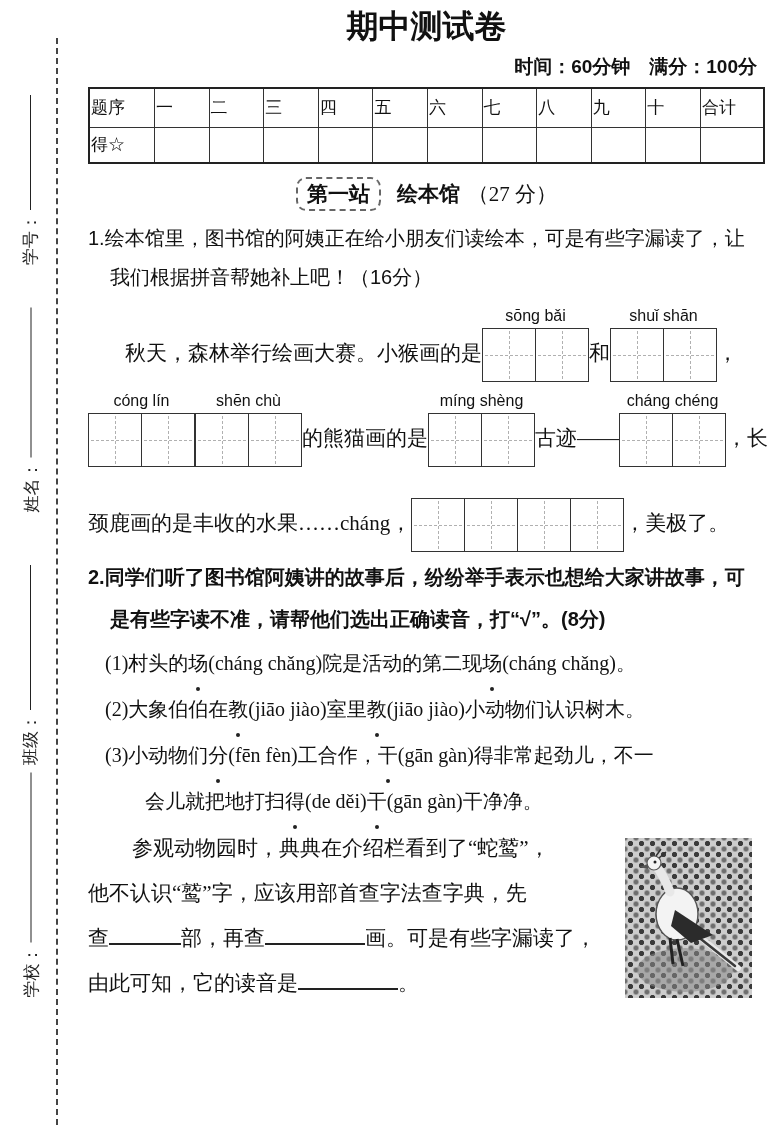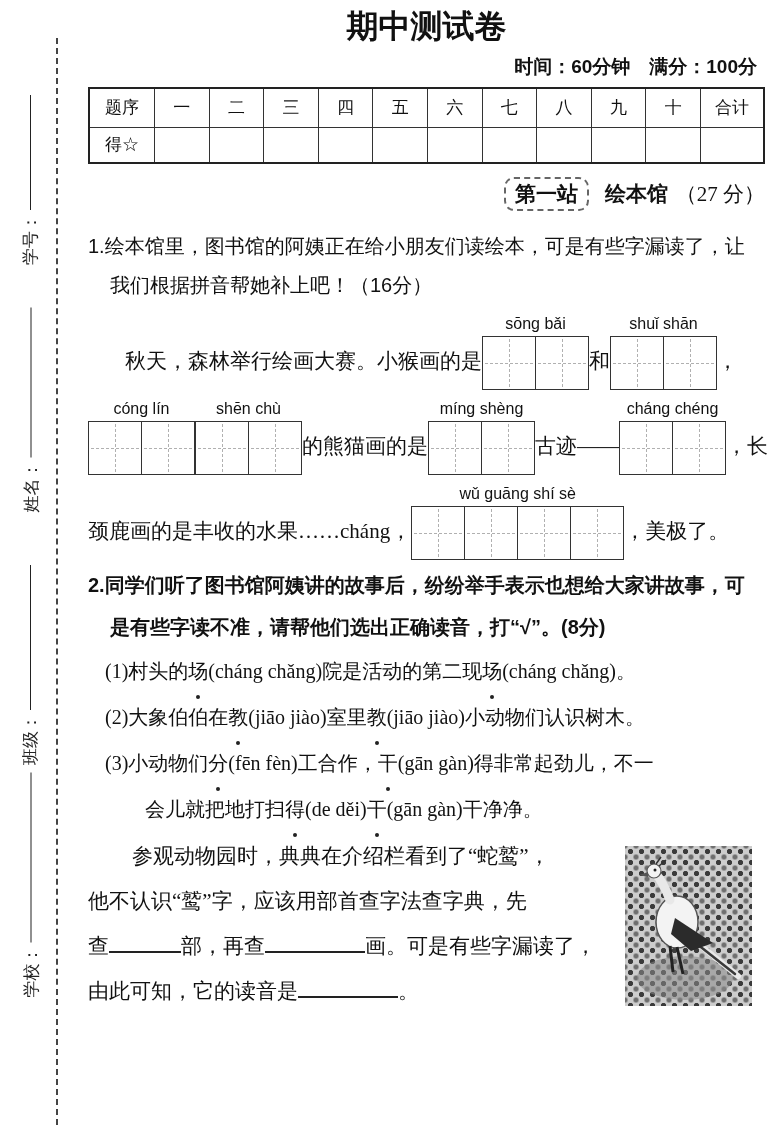--- a/index.html
+++ b/index.html
@@ -14,26 +14,26 @@
   #sg-student{left:-55px;top:165px;width:170px;}
   #sg-name{left:-72px;top:395px;width:205px;}
   #sg-class{left:-70px;top:650px;width:200px;}
   #sg-school{left:-82px;top:870px;width:225px;}
   
   .content{position:absolute;left:88px;top:0;width:677px;}
   .title{margin-top:34px;font-size:49px;font-weight:bold;letter-spacing:1px;text-align:center;line-height:1.2;}
   .subtitle{font-size:32px;font-weight:bold;text-align:center;line-height:1.15;margin-top:8px;}
   .time-info{text-align:right;font-weight:bold;font-size:19px;margin:9px 8px 7px 0;}
   table.score{width:100%;border-collapse:collapse;border:2px solid #222;table-layout:fixed;}
-  table.score td{border:1px solid #333;text-align:center;font-size:17px;}
+  table.score td{border:1px solid #333;font-size:17px;}
   table.score tr.r1 td{height:36px;}
   table.score tr.r2 td{height:32px;}
   table.score td.c-first{width:62px;}
   table.score td.c-last{width:60px;}
-  .section-head{text-align:right;margin:13px 0 16px;font-size:21px;}
+  .section-head{text-align:center;margin:13px 0 8px;font-size:21px;}
   .badge{display:inline-block;border:2px dashed #666;border-radius:10px;padding:1px 9px;font-weight:bold;}
   .sec-title{font-weight:bold;margin-left:10px;}
   .sec-points{font-family:"Liberation Serif",serif;font-weight:normal;margin-left:2px;}
   .stem{font-weight:normal;font-size:20px;line-height:39px;white-space:nowrap;}
   .stem .cont{padding-left:22px;}
   .stem2{font-weight:bold;font-size:20px;line-height:42px;white-space:nowrap;margin-top:4px;}
   .stem2 .cont{padding-left:22px;}
   
   .grid-row{display:flex;align-items:flex-end;margin-top:8px;}
   .grid-row .t{font-family:"Liberation Serif",serif;font-size:21px;margin-bottom:15px;white-space:nowrap;}
@@ -175,21 +175,20 @@
         <span class="plabel">cháng chéng</span>
         <span class="cell first"></span>
           <span class="cell"></span>
       </span>
       <span class="t">，长</span>
     </div>
 
     <div class="grid-row">
       <span class="t">颈鹿画的是丰收的水果……cháng，</span>
       <span class="wgrid">
-        <span class="plabel">wǔ guāng shí  sè</span>
         <span class="cell first"></span>
           <span class="cell"></span>
           <span class="cell"></span>
           <span class="cell"></span>
       </span>
       <span class="t">，美极了。</span>
     </div>
 
     <div class="stem2">
       <div>2.同学们听了图书馆阿姨讲的故事后，纷纷举手表示也想给大家讲故事，可</div>

